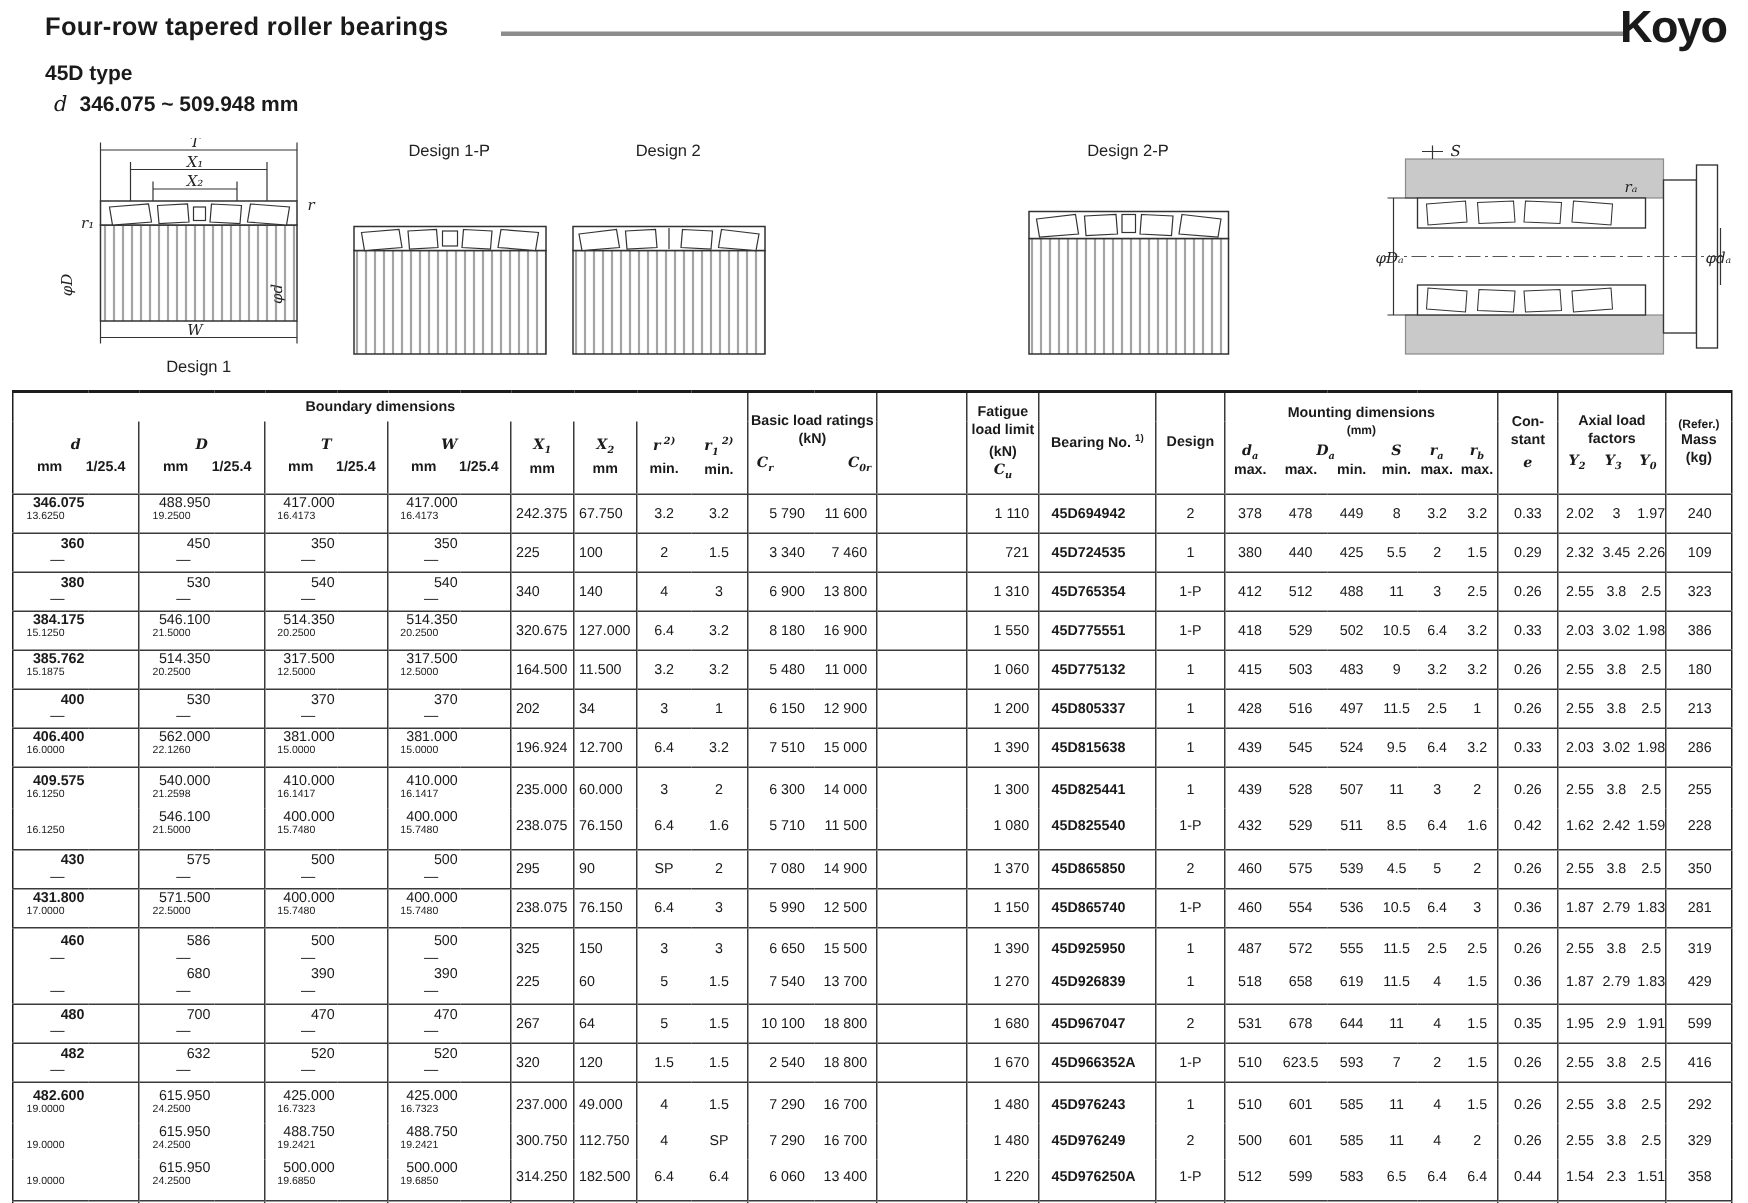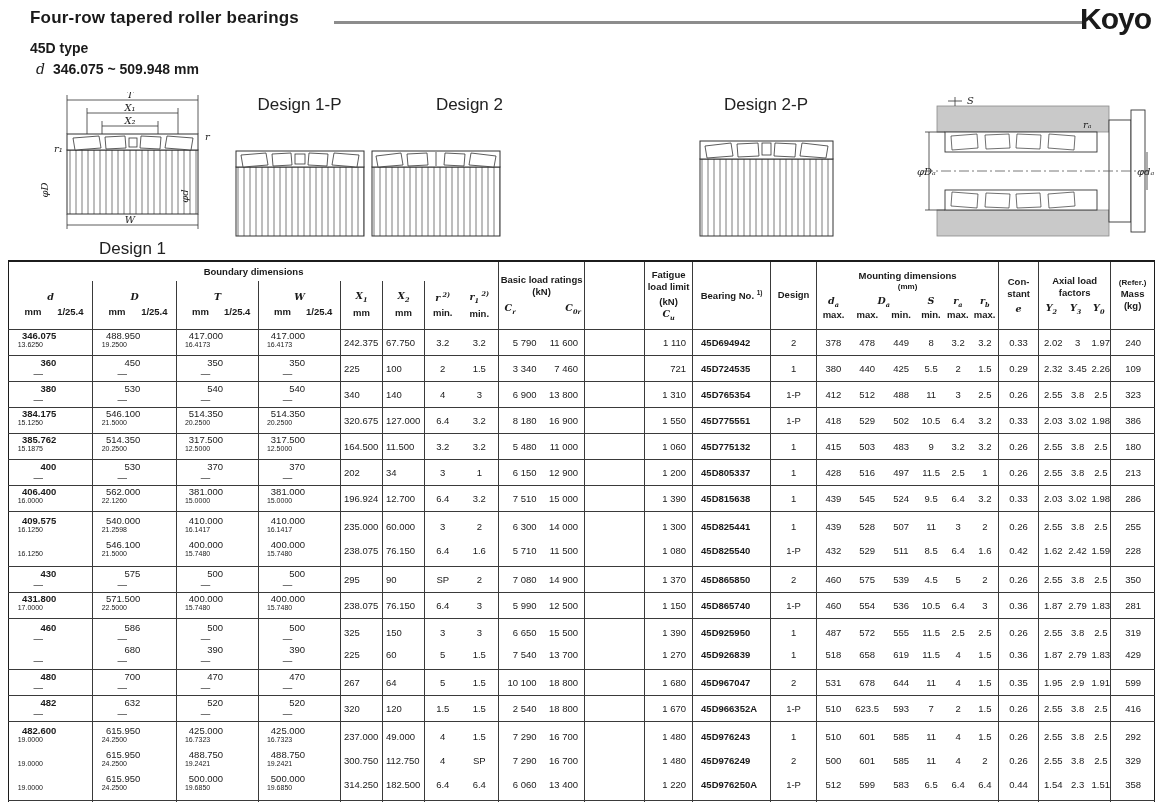--- a/index.html
+++ b/index.html
@@ -12,21 +12,21 @@
   .page-title{position:absolute;top:8px;left:30px;font-size:17px;font-weight:bold;letter-spacing:.2px;}
   .title-rule{position:absolute;top:21px;left:334px;width:748px;height:3px;background:#8c8c8c;}
   .brand{position:absolute;top:2px;right:14px;font-size:30px;font-weight:bold;letter-spacing:-1px;margin-left:48px;}
   .type-label{position:absolute;top:40px;left:30px;font-size:14px;font-weight:bold;}
   .range-line{position:absolute;top:61px;left:36px;font-size:14px;font-weight:bold;}
   .range-line .dvar{font-family:"DejaVu Serif", serif;font-style:italic;font-weight:normal;margin-right:8px;}
   
   .diagrams{position:absolute;top:92px;left:0;width:1165px;height:164px;}
   .dg{position:absolute;margin:0;bottom:0;text-align:center;}
   .dg svg{display:block;margin:0 auto;}
-  .dg figcaption{font-size:17px;color:#222;margin-top:3px;}
+  .dg figcaption{font-size:11px;color:#222;margin-top:3px;}
   .dg .anchor-bottom{position:absolute;bottom:18px;left:0;right:0;}
   svg text{font-family:"DejaVu Serif", serif;font-style:italic;font-size:10px;fill:#222;}
   
   table.brg{
     position:absolute;top:260px;left:8px;width:1146px;
     border-collapse:collapse;table-layout:fixed;
     font-size:9.5px;
     border-top:2px solid #1c1c1c;border-bottom:2px solid #1c1c1c;
     border-left:1px solid #1c1c1c;border-right:1px solid #1c1c1c;
   }
@@ -134,38 +134,38 @@
         <polygon points="37,4 56,3 57,15 38,16"></polygon>
         <rect x="60" y="4" width="10" height="10"></rect>
         <polygon points="74,3 93,4 92,16 73,15"></polygon>
         <polygon points="99,3 124,5 122,17 97,15"></polygon>
       </g>
     </svg>
     </div>
     <figcaption>Design 1-P</figcaption>
   </figure>
 
-  <figure class="dg" style="left:368px;width:135px;height:164px;text-align:right;">
+  <figure class="dg" style="left:378px;width:135px;height:164px;">
     <div class="anchor-bottom">
     <svg width="130" height="88" viewBox="0 0 130 88">
       <rect x="1" y="17" width="128" height="69" fill="url(#vh)" stroke="#333" stroke-width="1"></rect>
       <rect x="1" y="1" width="128" height="16" fill="#fff" stroke="#333" stroke-width="1"></rect>
       <g fill="#fff" stroke="#333" stroke-width="0.8">
         <polygon points="5,6 30,3 32,15 7,17"></polygon>
         <polygon points="36,4 56,3 57,15 37,16"></polygon>
         <line x1="65" y1="2" x2="65" y2="16" stroke="#333"></line>
         <polygon points="74,3 94,4 93,16 73,15"></polygon>
         <polygon points="100,3 125,6 123,17 98,15"></polygon>
       </g>
     </svg>
     </div>
     <figcaption>Design 2</figcaption>
   </figure>
 
-  <figure class="dg" style="left:696px;width:140px;height:164px;">
+  <figure class="dg" style="left:682px;width:140px;height:164px;">
     <div class="anchor-bottom">
     <svg width="135" height="98" viewBox="0 0 135 98">
       <rect x="1" y="19" width="133" height="77" fill="url(#vh)" stroke="#333" stroke-width="1"></rect>
       <rect x="1" y="1" width="133" height="18" fill="#fff" stroke="#333" stroke-width="1"></rect>
       <g fill="#fff" stroke="#333" stroke-width="0.8">
         <polygon points="6,6 32,3 34,16 8,18"></polygon>
         <polygon points="38,4 59,3 60,16 39,17"></polygon>
         <rect x="63" y="3" width="9" height="12"></rect>
         <polygon points="76,3 97,4 96,17 75,16"></polygon>
         <polygon points="103,3 129,6 127,18 101,16"></polygon>

